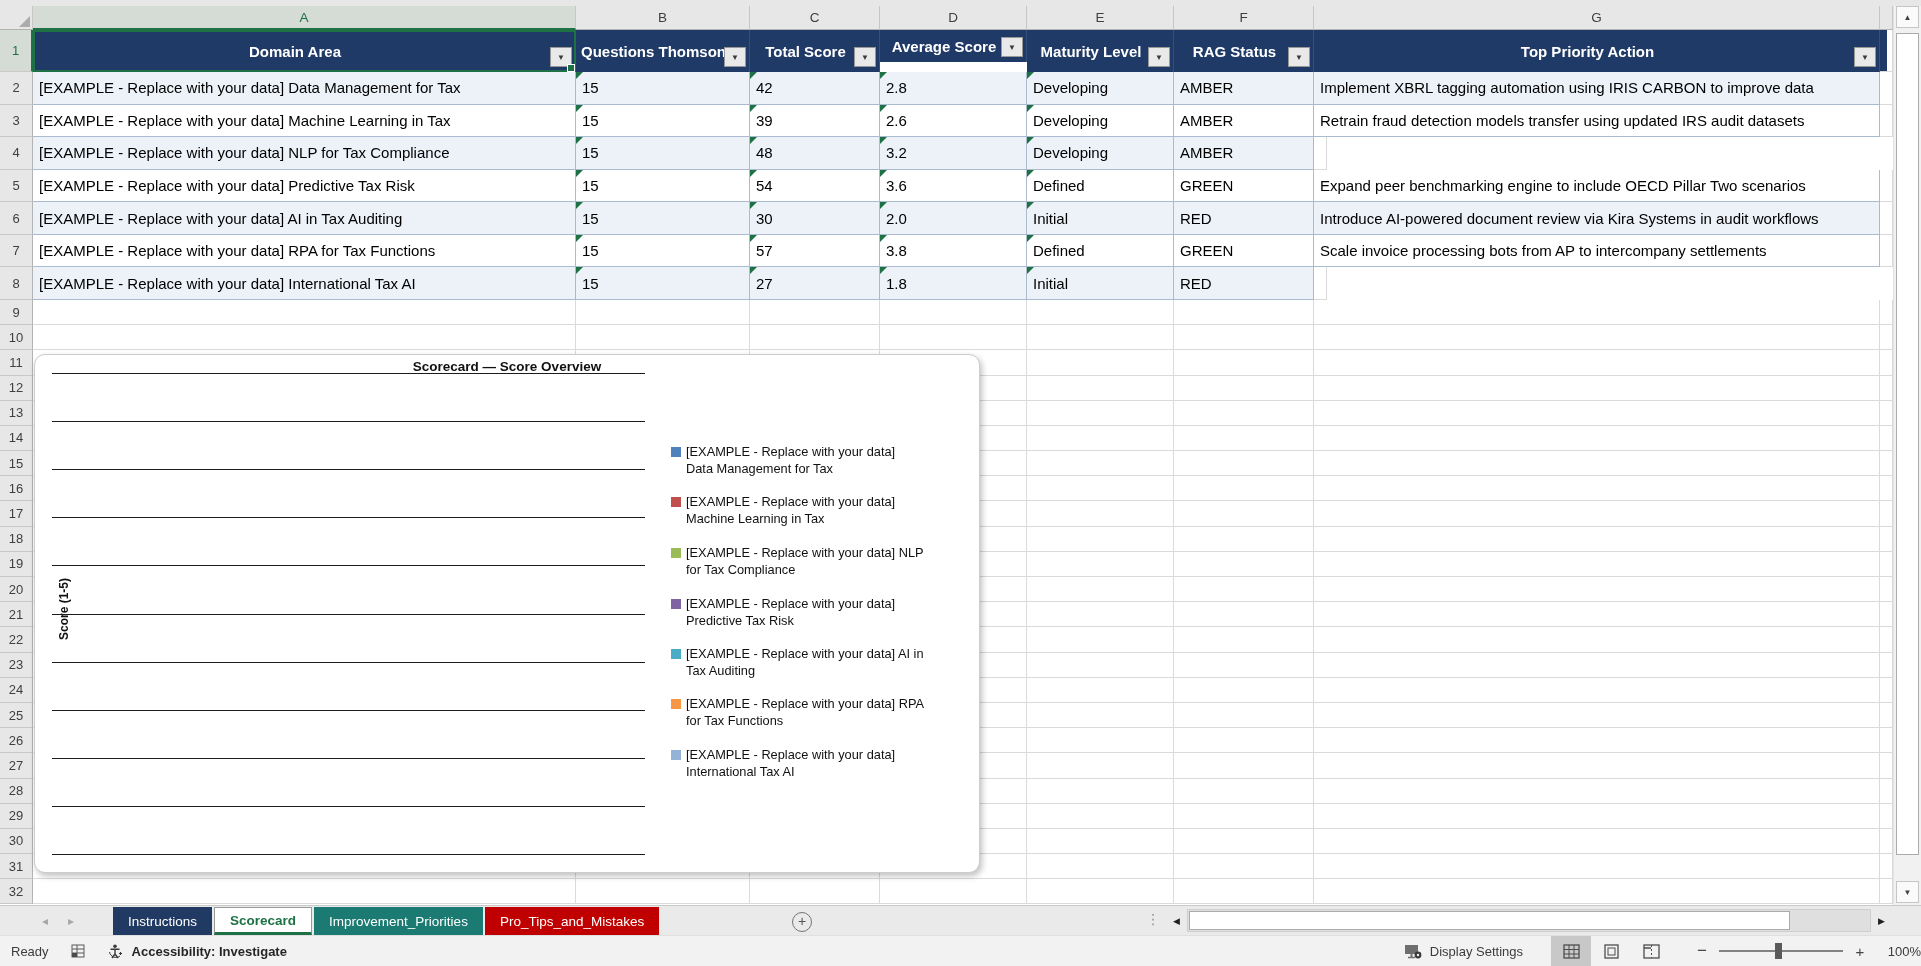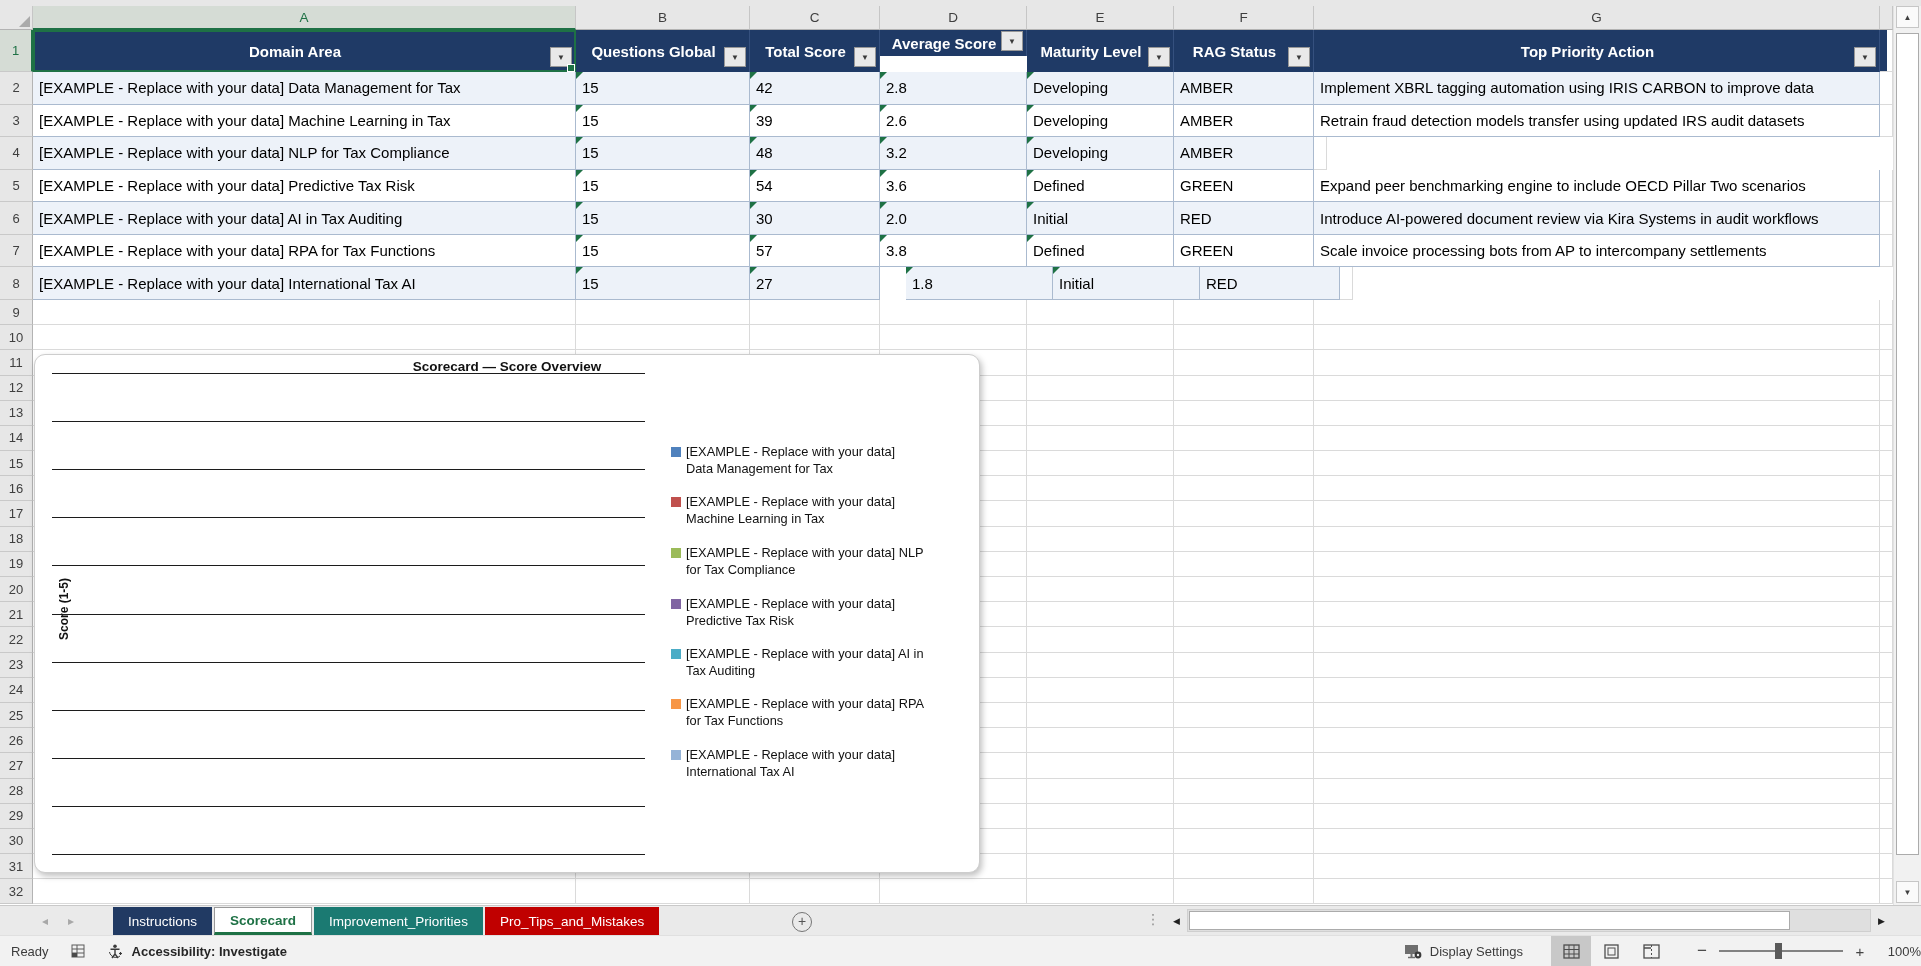--- a/index.html
+++ b/index.html
@@ -99,28 +99,28 @@
   </div>
 <div id="grid">
     <div class="row" style="height: 42px;">
       <div class="rnum sel" style="height: 42px;">1</div>
       <div class="cell hd a1sel" style="width: 543px; height: 42px;">
         <div style="padding: 0px 24px 0px 6px;">Domain Area</div>
         <div class="filter">▼</div>
         <div class="handle"></div>
       </div>
       <div class="cell hd" style="width: 174px; height: 42px;">
-        <div style="padding: 0px 24px 0px 6px;">Questions Global</div>
+        <div style="padding: 0px 24px 0px 6px;">Questions Thomson</div>
         <div class="filter">▼</div>
       </div>
       <div class="cell hd" style="width: 130px; height: 42px;">
         <div style="padding: 0px 24px 0px 6px;">Total Score</div>
         <div class="filter">▼</div>
       </div>
-      <div class="cell hd" style="width: 147px; height: 26px;">
+      <div class="cell hd" style="width: 147px; height: 32px;">
         <div style="padding: 0px 24px 0px 6px;">Average Score</div>
         <div class="filter">▼</div>
       </div>
       <div class="cell hd" style="width: 147px; height: 42px;">
         <div style="padding: 0px 24px 0px 6px;">Maturity Level</div>
         <div class="filter">▼</div>
       </div>
       <div class="cell hd" style="width: 140px; height: 42px;">
         <div style="padding: 0px 24px 0px 6px;">RAG Status</div>
         <div class="filter">▼</div>
@@ -194,21 +194,21 @@
       <div class="cell dc" style="width: 147px;">Defined<div class="tri"></div></div>
       <div class="cell dc" style="width: 140px;">GREEN</div>
       <div class="cell dc" style="width: 566px;">Scale invoice processing bots from AP to intercompany settlements</div>
       <div class="cell sliver" style="width: 13px;"></div>
     </div>
     <div class="row" style="height: 32.57px;">
       <div class="rnum">8</div>
       <div class="cell dc band" style="width: 543px;">[EXAMPLE - Replace with your data] International Tax AI</div>
       <div class="cell dc band" style="width: 174px;">15<div class="tri"></div></div>
       <div class="cell dc band" style="width: 130px;">27<div class="tri"></div></div>
-      <div class="cell dc band" style="width: 147px; margin-left: 26px;">1.8<div class="tri"></div></div>
+      <div class="cell dc band" style="width: 147px;">1.8<div class="tri"></div></div>
       <div class="cell dc band" style="width: 147px;">Initial<div class="tri"></div></div>
       <div class="cell dc band" style="width: 140px;">RED</div>
       <div class="cell sliver" style="width: 13px;"></div>
     </div>
     <div class="row" style="height: 25.2px;">
       <div class="rnum">9</div>
       <div class="cell ec" style="width: 543px;"></div>
       <div class="cell ec" style="width: 174px;"></div>
       <div class="cell ec" style="width: 130px;"></div>
       <div class="cell ec" style="width: 147px;"></div>

